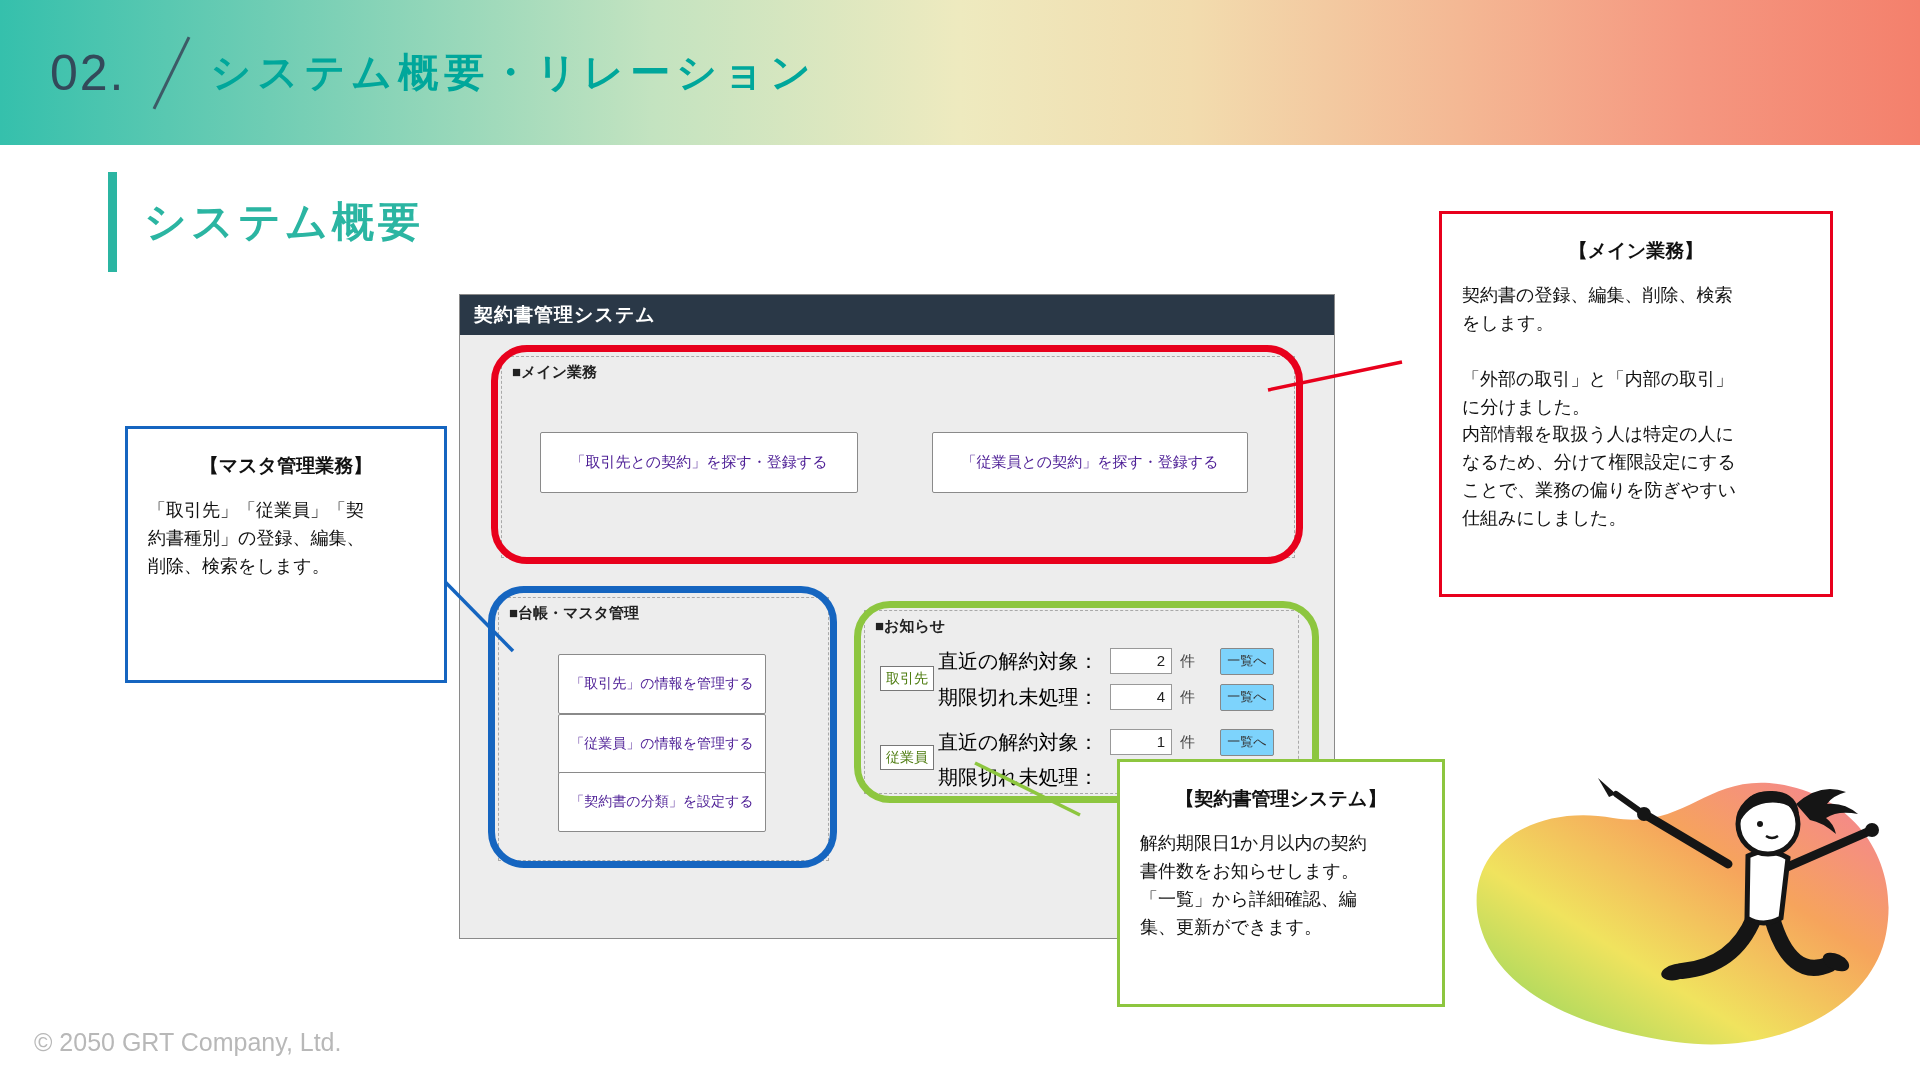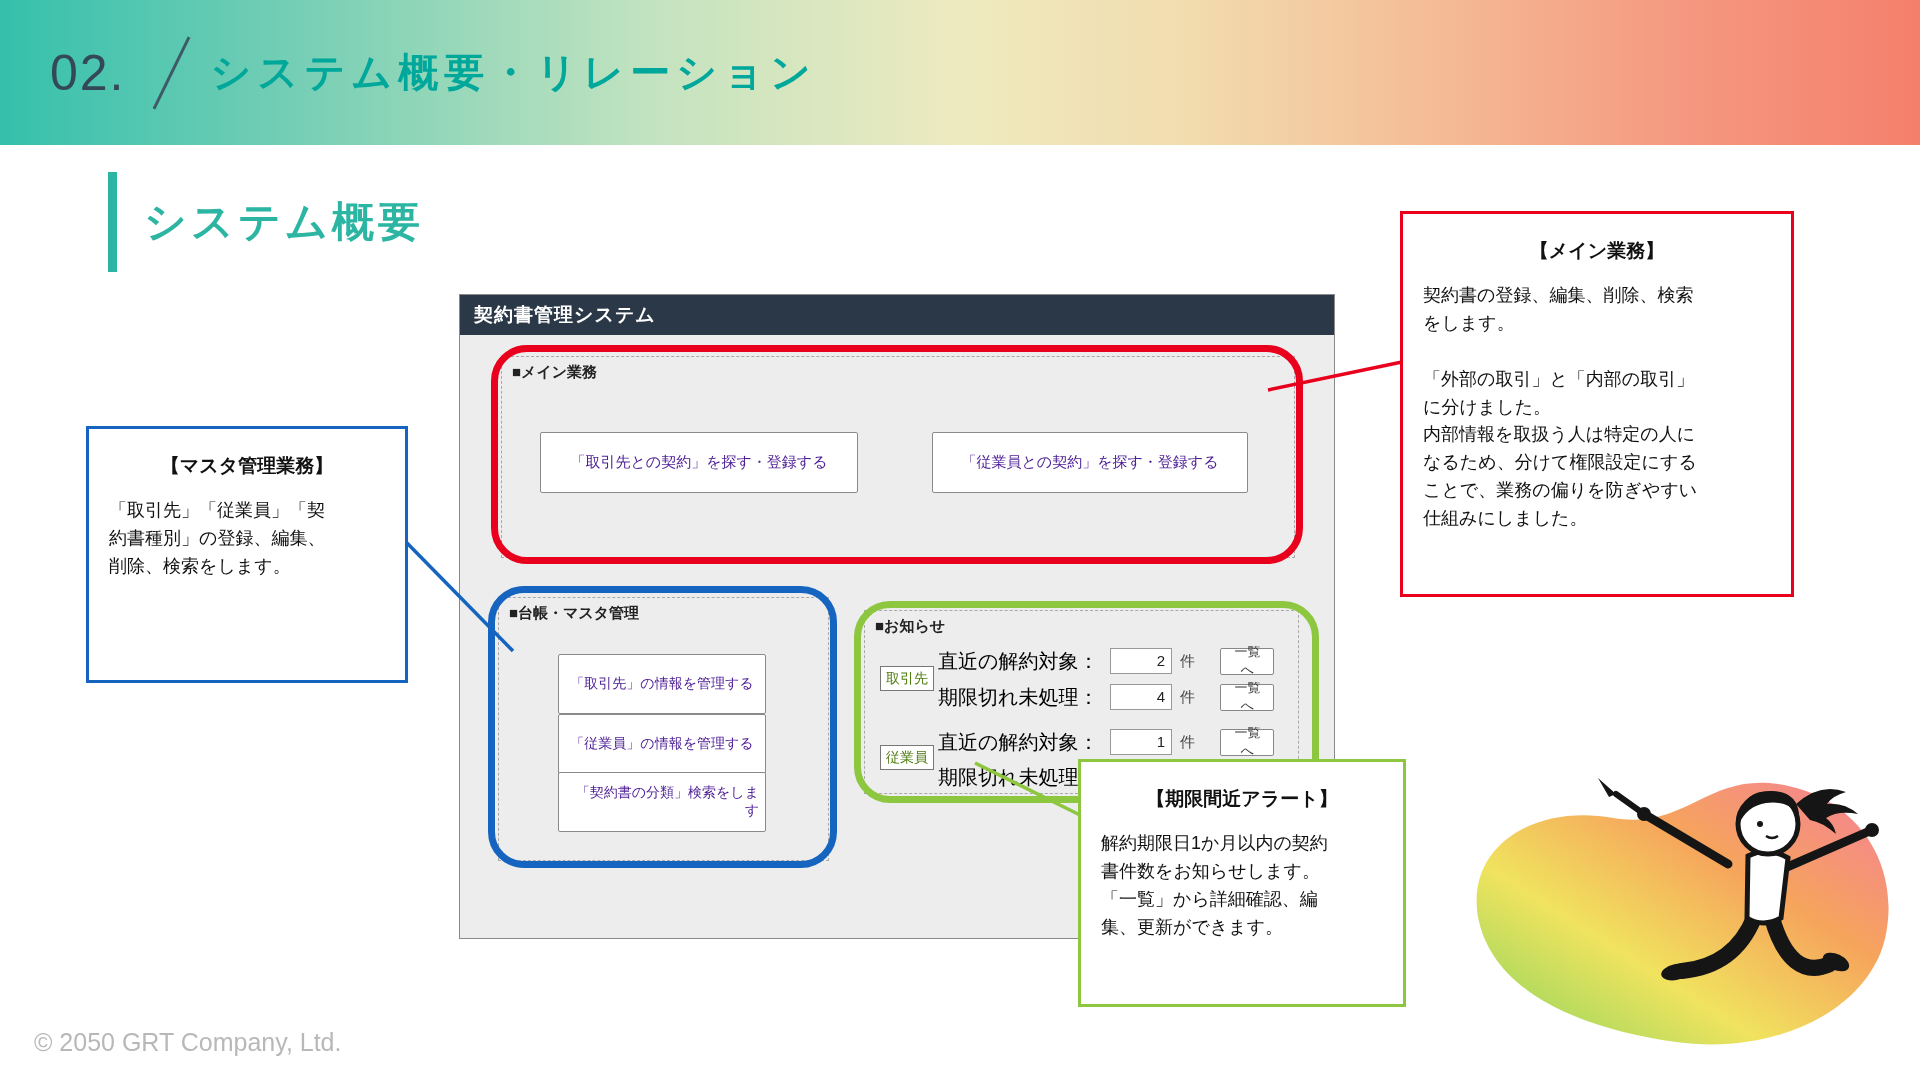--- a/index.html
+++ b/index.html
@@ -55,27 +55,27 @@
     display:flex; align-items:center; justify-content:center;
   }
   .notice-row { position:absolute; left:478px; height:26px; display:flex; align-items:center; }
   .nr-label { width:172px; font-size:20px; color:#000000; }
   .nr-input {
     width:62px; height:26px; background:#fff; border:1px solid #999;
     font-size:15px; color:#222; text-align:right; padding:3px 6px 0 0;
   }
   .nr-unit { font-size:15px; color:#444; margin-left:8px; width:26px; }
   .nr-btn {
-    margin-left:14px; width:54px; height:27px; background:#ffffff; border:1px solid #888;
+    margin-left:14px; width:54px; height:27px; background:#7dd3fc; border:1px solid #888;
     border-radius:2px; font-size:13px; color:#333; cursor:pointer; font-family:inherit;
-    display:flex; align-items:center; justify-content:center;padding-left:7px;
-  }
-
-  
-  .callout { position:absolute; background:#fff; padding:18px 20px; z-index:6; }
+    display:flex; align-items:center; justify-content:center;
+  }
+
+  
+  .callout { position:absolute; background:#fff; padding:18px 20px; z-index:6;margin-left:39px; }
   .callout-red   { border:3px solid #e8001c; left:1400px; top:211px; width:394px; height:386px; }
   .callout-blue  { border:3px solid #1565c0; left:86px;  top:426px; width:322px; height:257px; }
   .callout-green { border:3px solid #8dc63f; left:1078px; top:759px; width:328px; height:248px; }
   .callout-title { text-align:center; font-size:19px; font-weight:bold; color:#111; margin:6px 0 18px 0; }
   .callout-body  { font-size:18px; color:#111; line-height:1.55; white-space:pre-line; }
 
   
   .connectors { position:absolute; left:0; top:0; z-index:5; pointer-events:none; }
   .illustration { position:absolute; left:1448px; top:712px; z-index:1; }
   .footer-copy { position:absolute; left:34px; top:1028px; font-size:25px; color:#b8b8b8; }
@@ -102,21 +102,21 @@
     </div>
     <button class="win-btn main-btn" style="left:80px; top:137px;">「取引先との契約」を探す・登録する</button>
     <button class="win-btn main-btn" style="left:472px; top:137px; width:316px;">「従業員との契約」を探す・登録する</button>
     <div class="frame frame-red" style="left:31px; top:50px; width:812px; height:219px;"></div>
 
     <div class="dashed-box" style="left:38px; top:302px; width:331px; height:264px;">
       <div class="group-label">■台帳・マスタ管理</div>
     </div>
     <button class="win-btn master-btn" style="top:359px;">「取引先」の情報を管理する</button>
     <button class="win-btn master-btn" style="top:419px;">「従業員」の情報を管理する</button>
-    <button class="win-btn master-btn" style="top:477px;">「契約書の分類」検索をします</button>
+    <button class="win-btn master-btn" style="top:477px;">「契約書の分類」を設定する</button>
     <div class="frame frame-blue" style="left:28px; top:291px; width:349px; height:282px;"></div>
 
     <div class="dashed-box" style="left:404px; top:315px; width:435px; height:184px;">
       <div class="group-label">■お知らせ</div>
     </div>
 
     <div class="notice-tag" style="top:371px;">取引先</div>
     <div class="notice-row" style="top:353px;">
       <span class="nr-label">直近の解約対象：</span>
       <span class="nr-input">2</span>
@@ -164,21 +164,21 @@
   </div>
 
   <div class="callout callout-blue">
     <div class="callout-title">【マスタ管理業務】</div>
     <div class="callout-body">「取引先」「従業員」「契
 約書種別」の登録、編集、
 削除、検索をします。</div>
   </div>
 
   <div class="callout callout-green">
-    <div class="callout-title">【期限間近アラート】</div>
+    <div class="callout-title">【契約書管理システム】</div>
     <div class="callout-body">解約期限日1か月以内の契約
 書件数をお知らせします。
 「一覧」から詳細確認、編
 集、更新ができます。</div>
   </div>
 
   <svg class="illustration" width="470" height="350" viewBox="0 0 470 350">
     <defs>
       <linearGradient id="blobGrad" x1="0" y1="1" x2="1" y2="0">
         <stop offset="0" stop-color="#86d45e"></stop>

